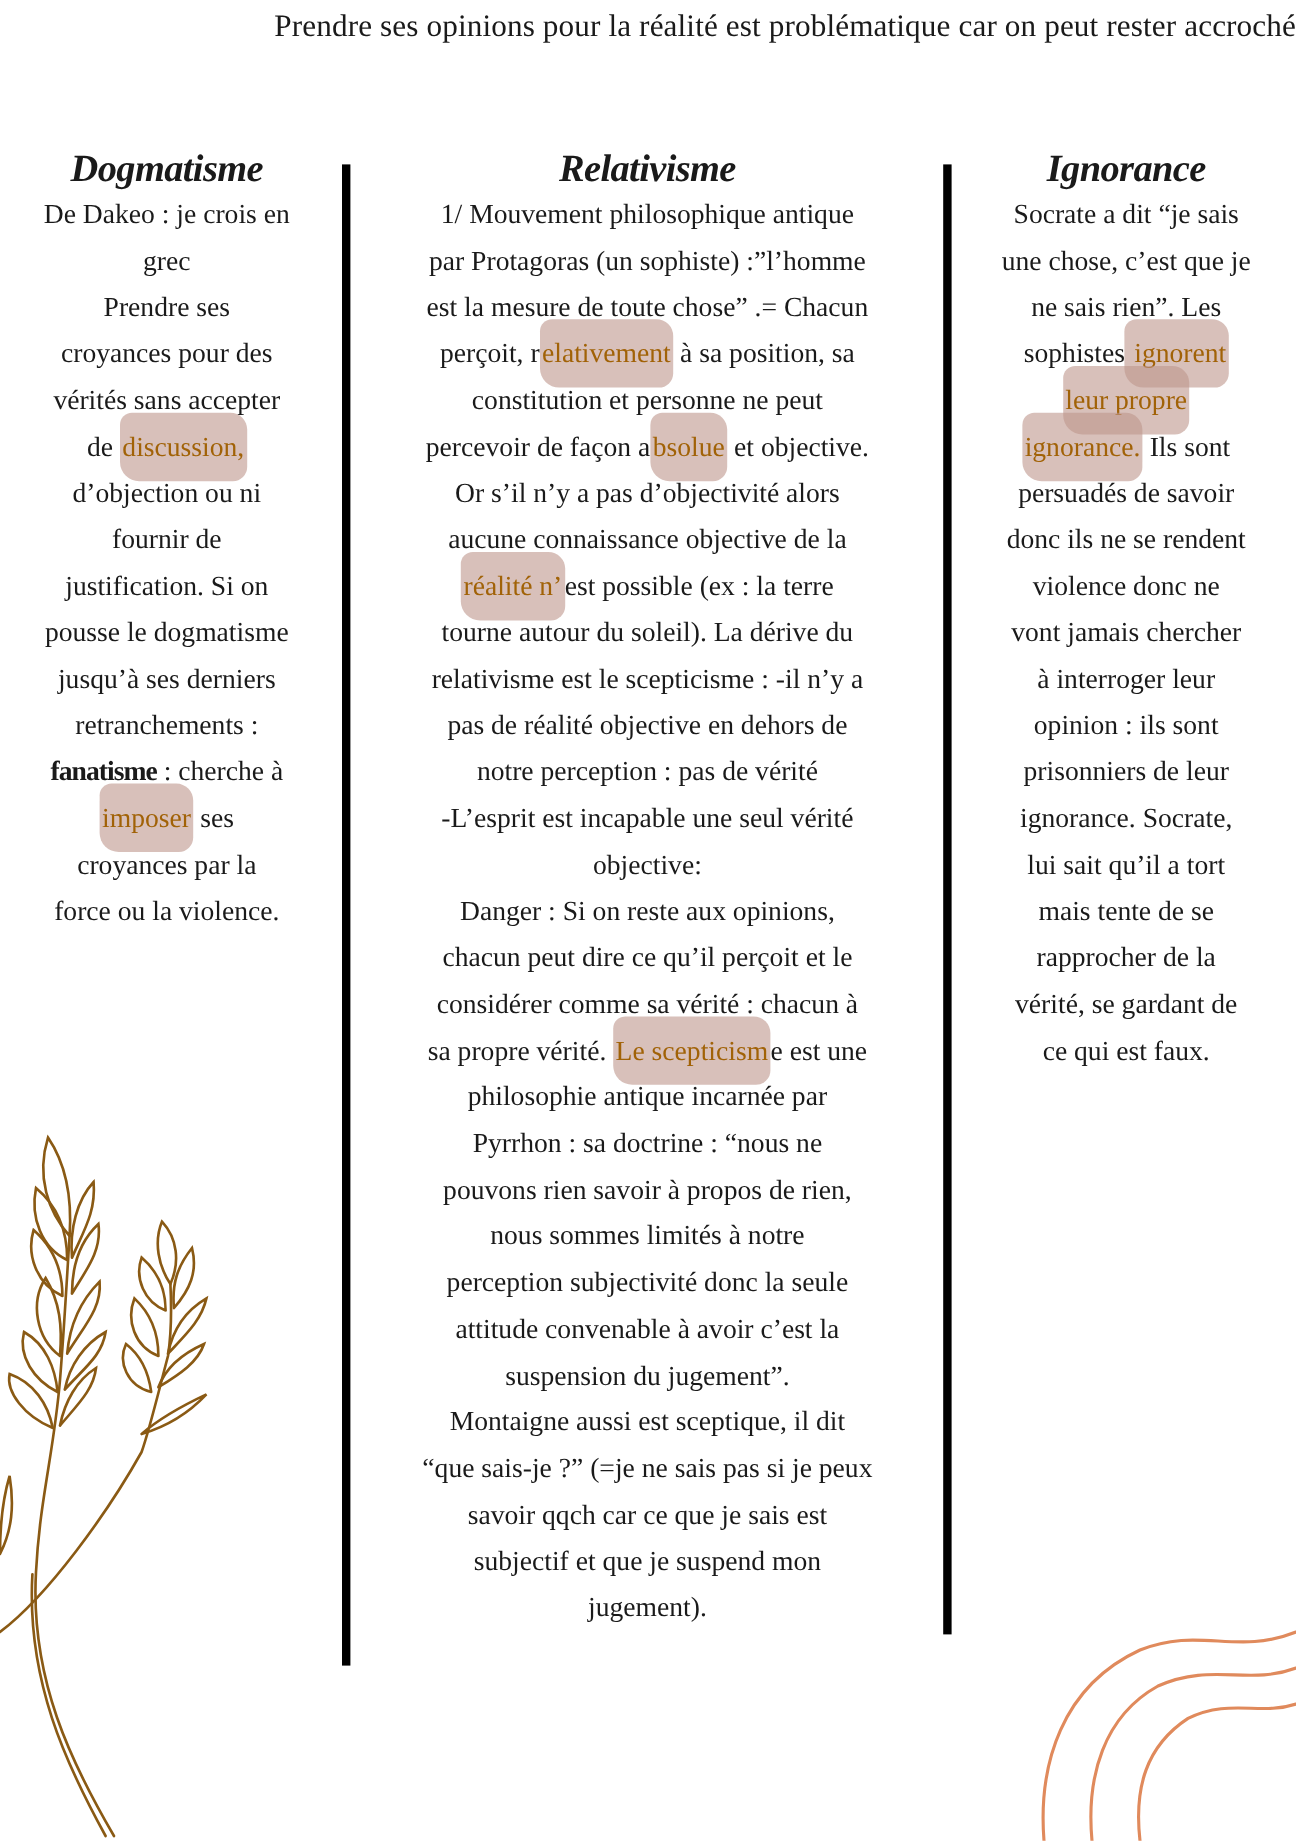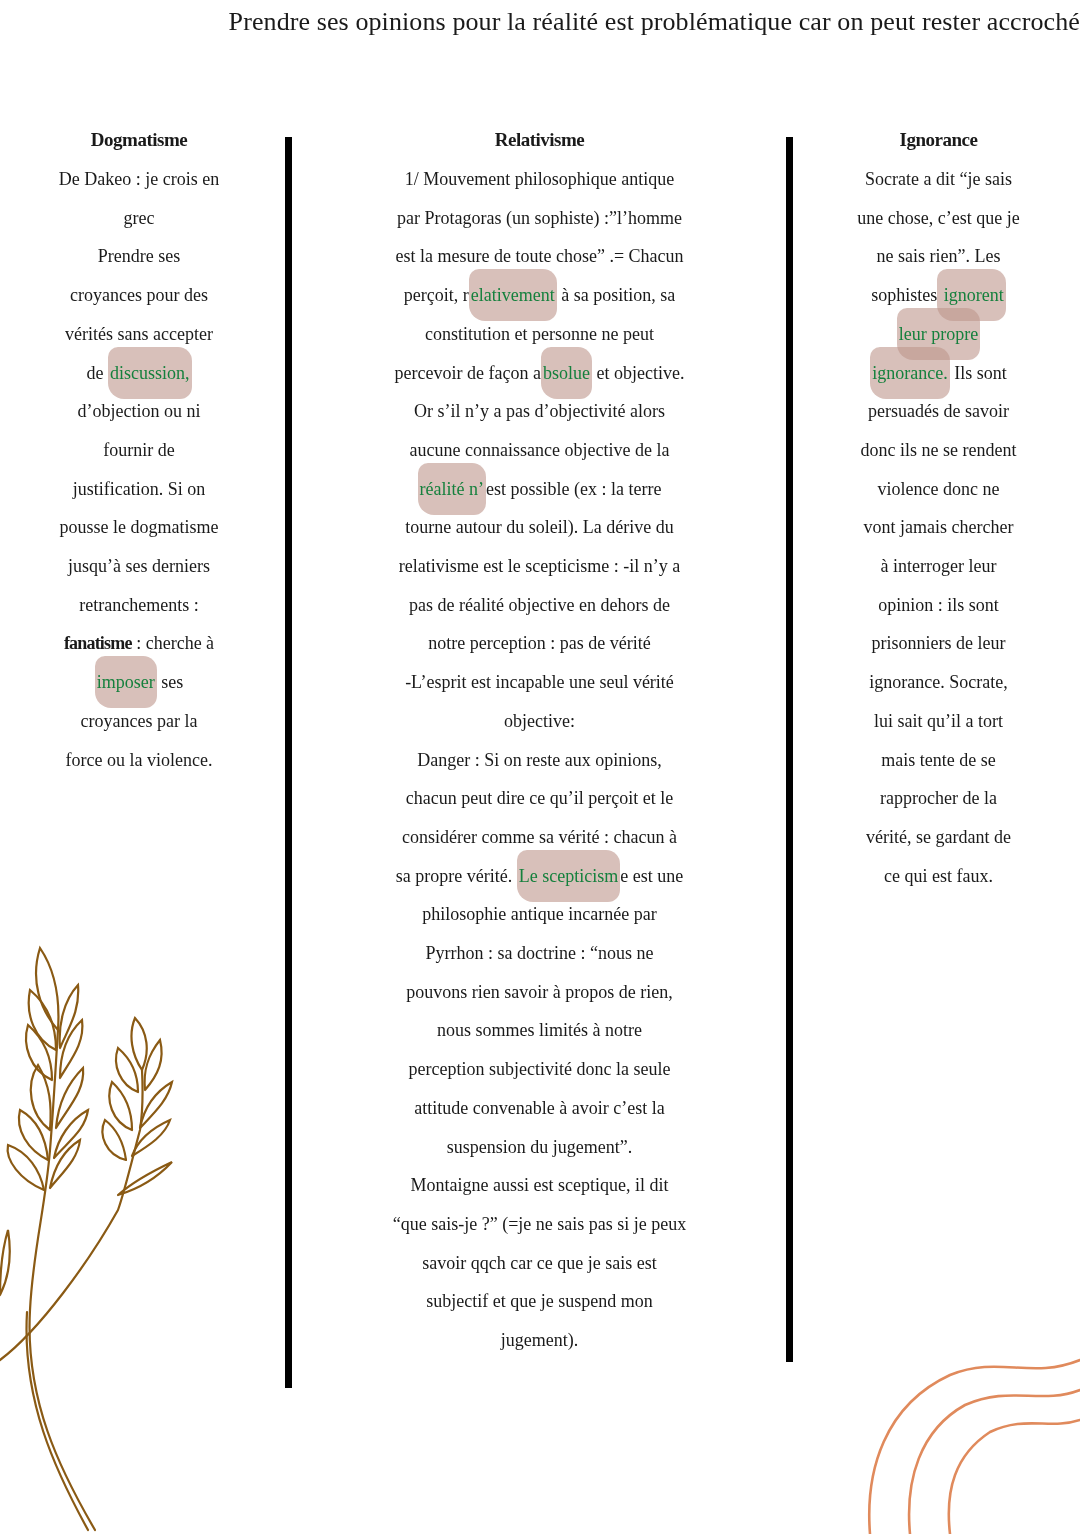--- a/index.html
+++ b/index.html
@@ -8,36 +8,36 @@
       background: #ffffff; color: #1a1a1a;
       font-family: "DejaVu Serif", "Liberation Serif", serif;
     }
     .intro {
       position: absolute; left: 0; top: 2px; width: 1080px;
       text-align: right; font-size: 26px; line-height: 39px;
       font-family: "Liberation Serif", serif; letter-spacing: 0.1px;
     }
     .col { position: absolute; text-align: center; }
     .col h2 {
-      margin: 0; font-size: 19px; line-height: 40px; font-weight: bold;
-      font-family: "Liberation Serif", serif; letter-spacing: -0.5px;
+      margin: 0; font-size: 32px; line-height: 40px; font-weight: bold;
+      font-family: "Liberation Serif", serif; letter-spacing: -0.5px; font-style: italic;
     }
     .col .body {
-      font-size: 18px; line-height: 38.7px;
+      font-size: 23px; line-height: 38.7px;
       font-family: "Liberation Serif", serif;
     }
     .col .line { display: block; white-space: nowrap; }
     #col-dog { left: 0; top: 120px; width: 278px; }
     #col-rel { left: 291px; top: 120px; width: 497px; }
     #col-ign { left: 797px; top: 120px; width: 283px; }
     .rule { position: absolute; background: #000; width: 7px; }
     .hl {
       background: rgba(190, 150, 140, 0.6);
       border-radius: 10px 14px 12px 16px;
-      padding: 16px 2px; color: #15803d;
+      padding: 16px 2px; color: #a16207;
     }
     b.term { font-weight: bold; letter-spacing: -0.8px; }
     svg.deco { position: absolute; }
   </style>
 </head>
 <body>
 
 <div class="intro">
   <div>Prendre ses opinions pour la réalité est problématique car on peut rester accroché</div>
 </div>

